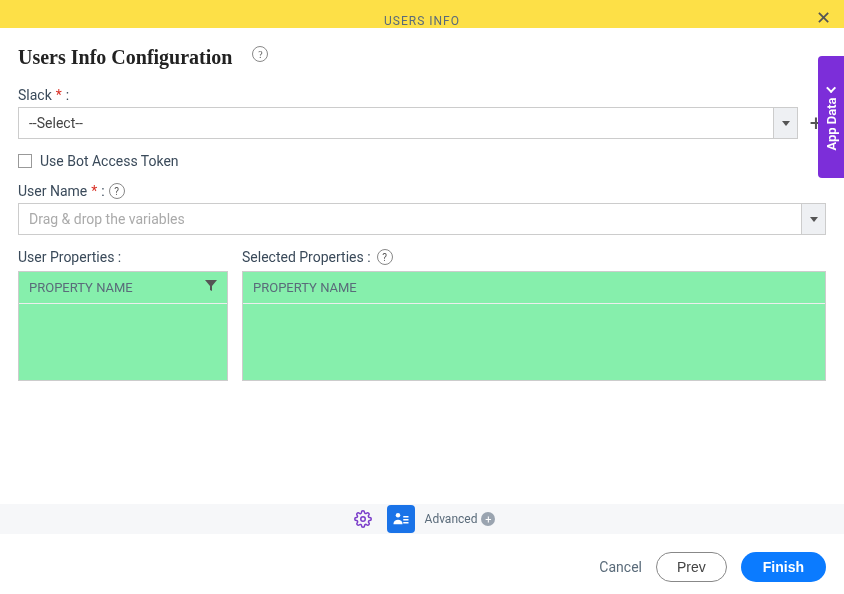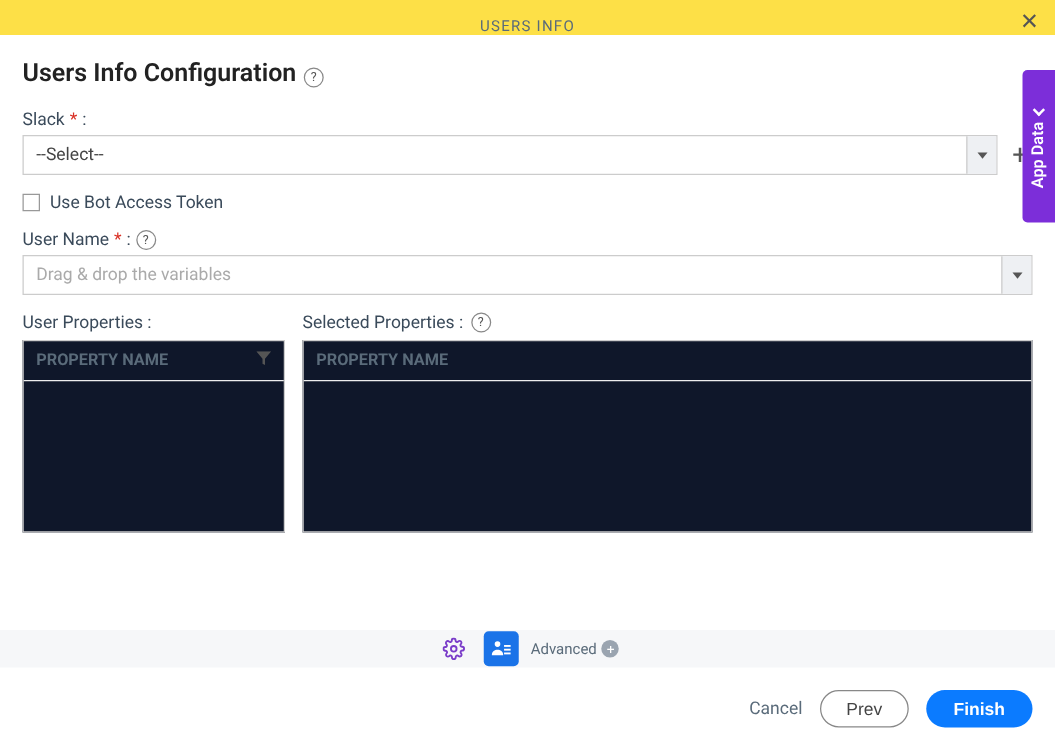--- a/index.html
+++ b/index.html
@@ -29,23 +29,24 @@
       right: 12px;
       cursor: pointer;
       font-size: 18px;
       color: #555;
     }
     .content {
       padding: 18px 18px 0 18px;
     }
     .title-row {
       display: flex;
-      align-items: flex-end;
-      gap: 6px;
+      align-items: flex-start;
+      gap: 20px;
       margin-bottom: 18px;
+      font-family: Liberation Serif, serif;
     }
     .title {
       font-size: 20px;
       font-weight: 600;
       color: #222;
     }
     .help-icon {
       width: 16px;
       height: 16px;
       border: 1px solid #888;
@@ -133,23 +134,22 @@
     .col-right { flex: 1; }
     .col-title {
       color: #3a4a5a;
       margin-bottom: 6px;
       display: flex;
       align-items: center;
       gap: 6px;
     }
     .grid {
       border: 1px solid #ccc;
-      height: 154px;
-      background: #0f172a;
-      font-weight: bold;
+      height: 110px;
+      background: #86efac;
     }
     .grid-header {
       display: flex;
       align-items: center;
       height: 32px;
       border-bottom: 1px solid #eee;
       padding: 0 10px;
       color: #5a6b7a;
       font-size: 13px;
       position: relative;

